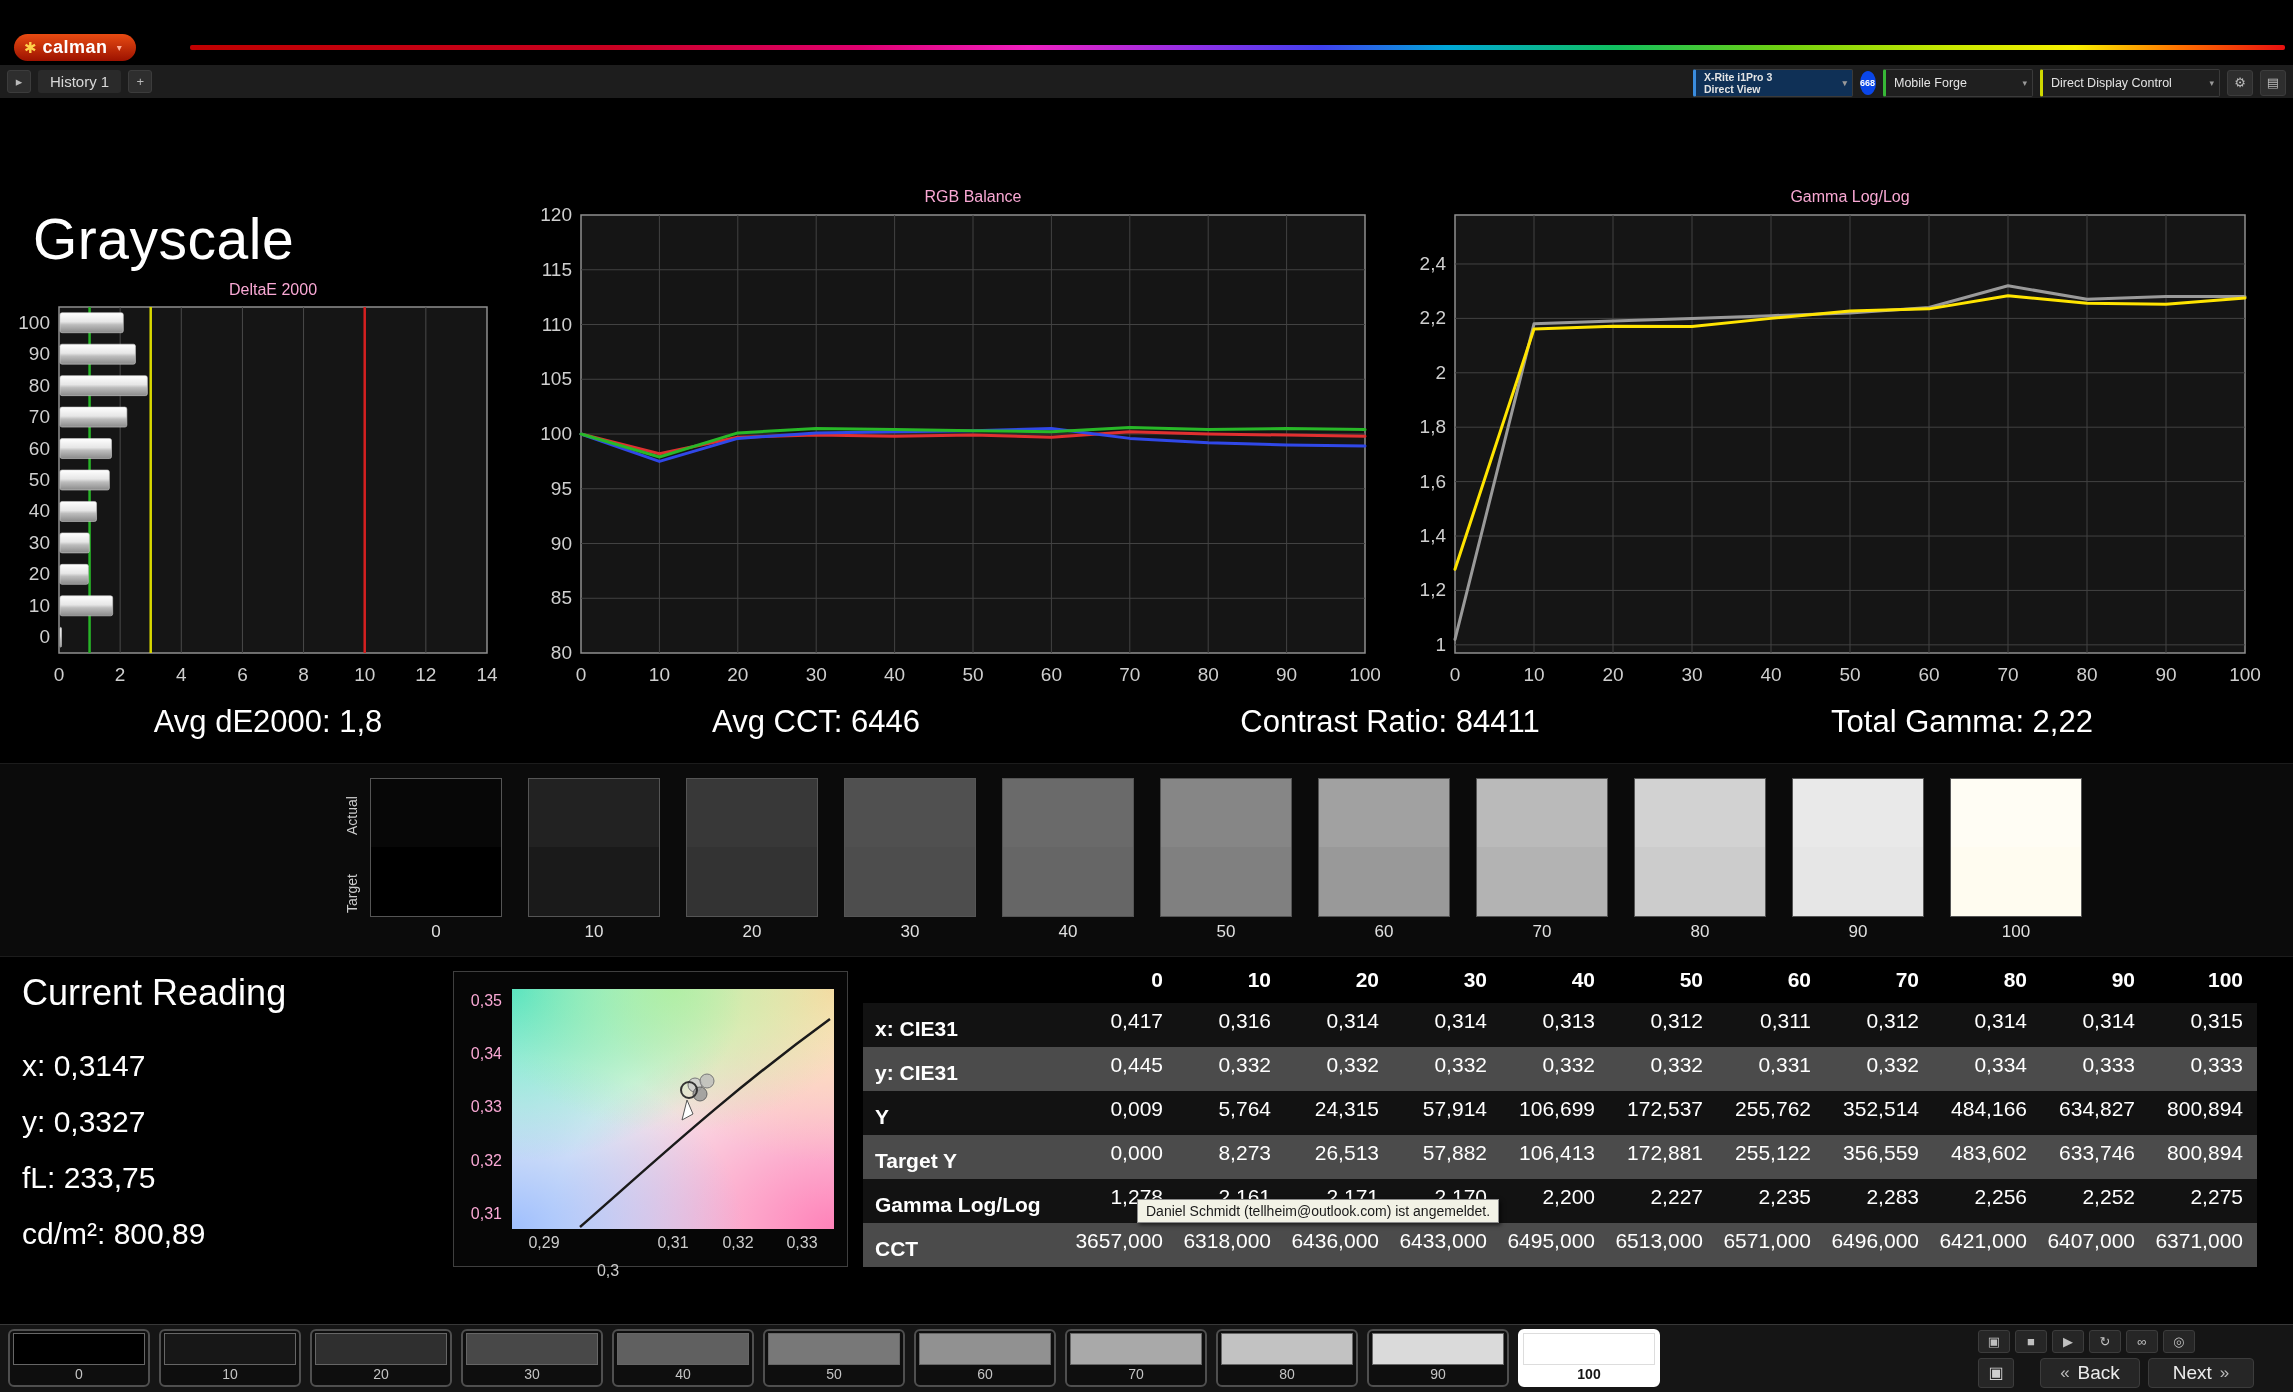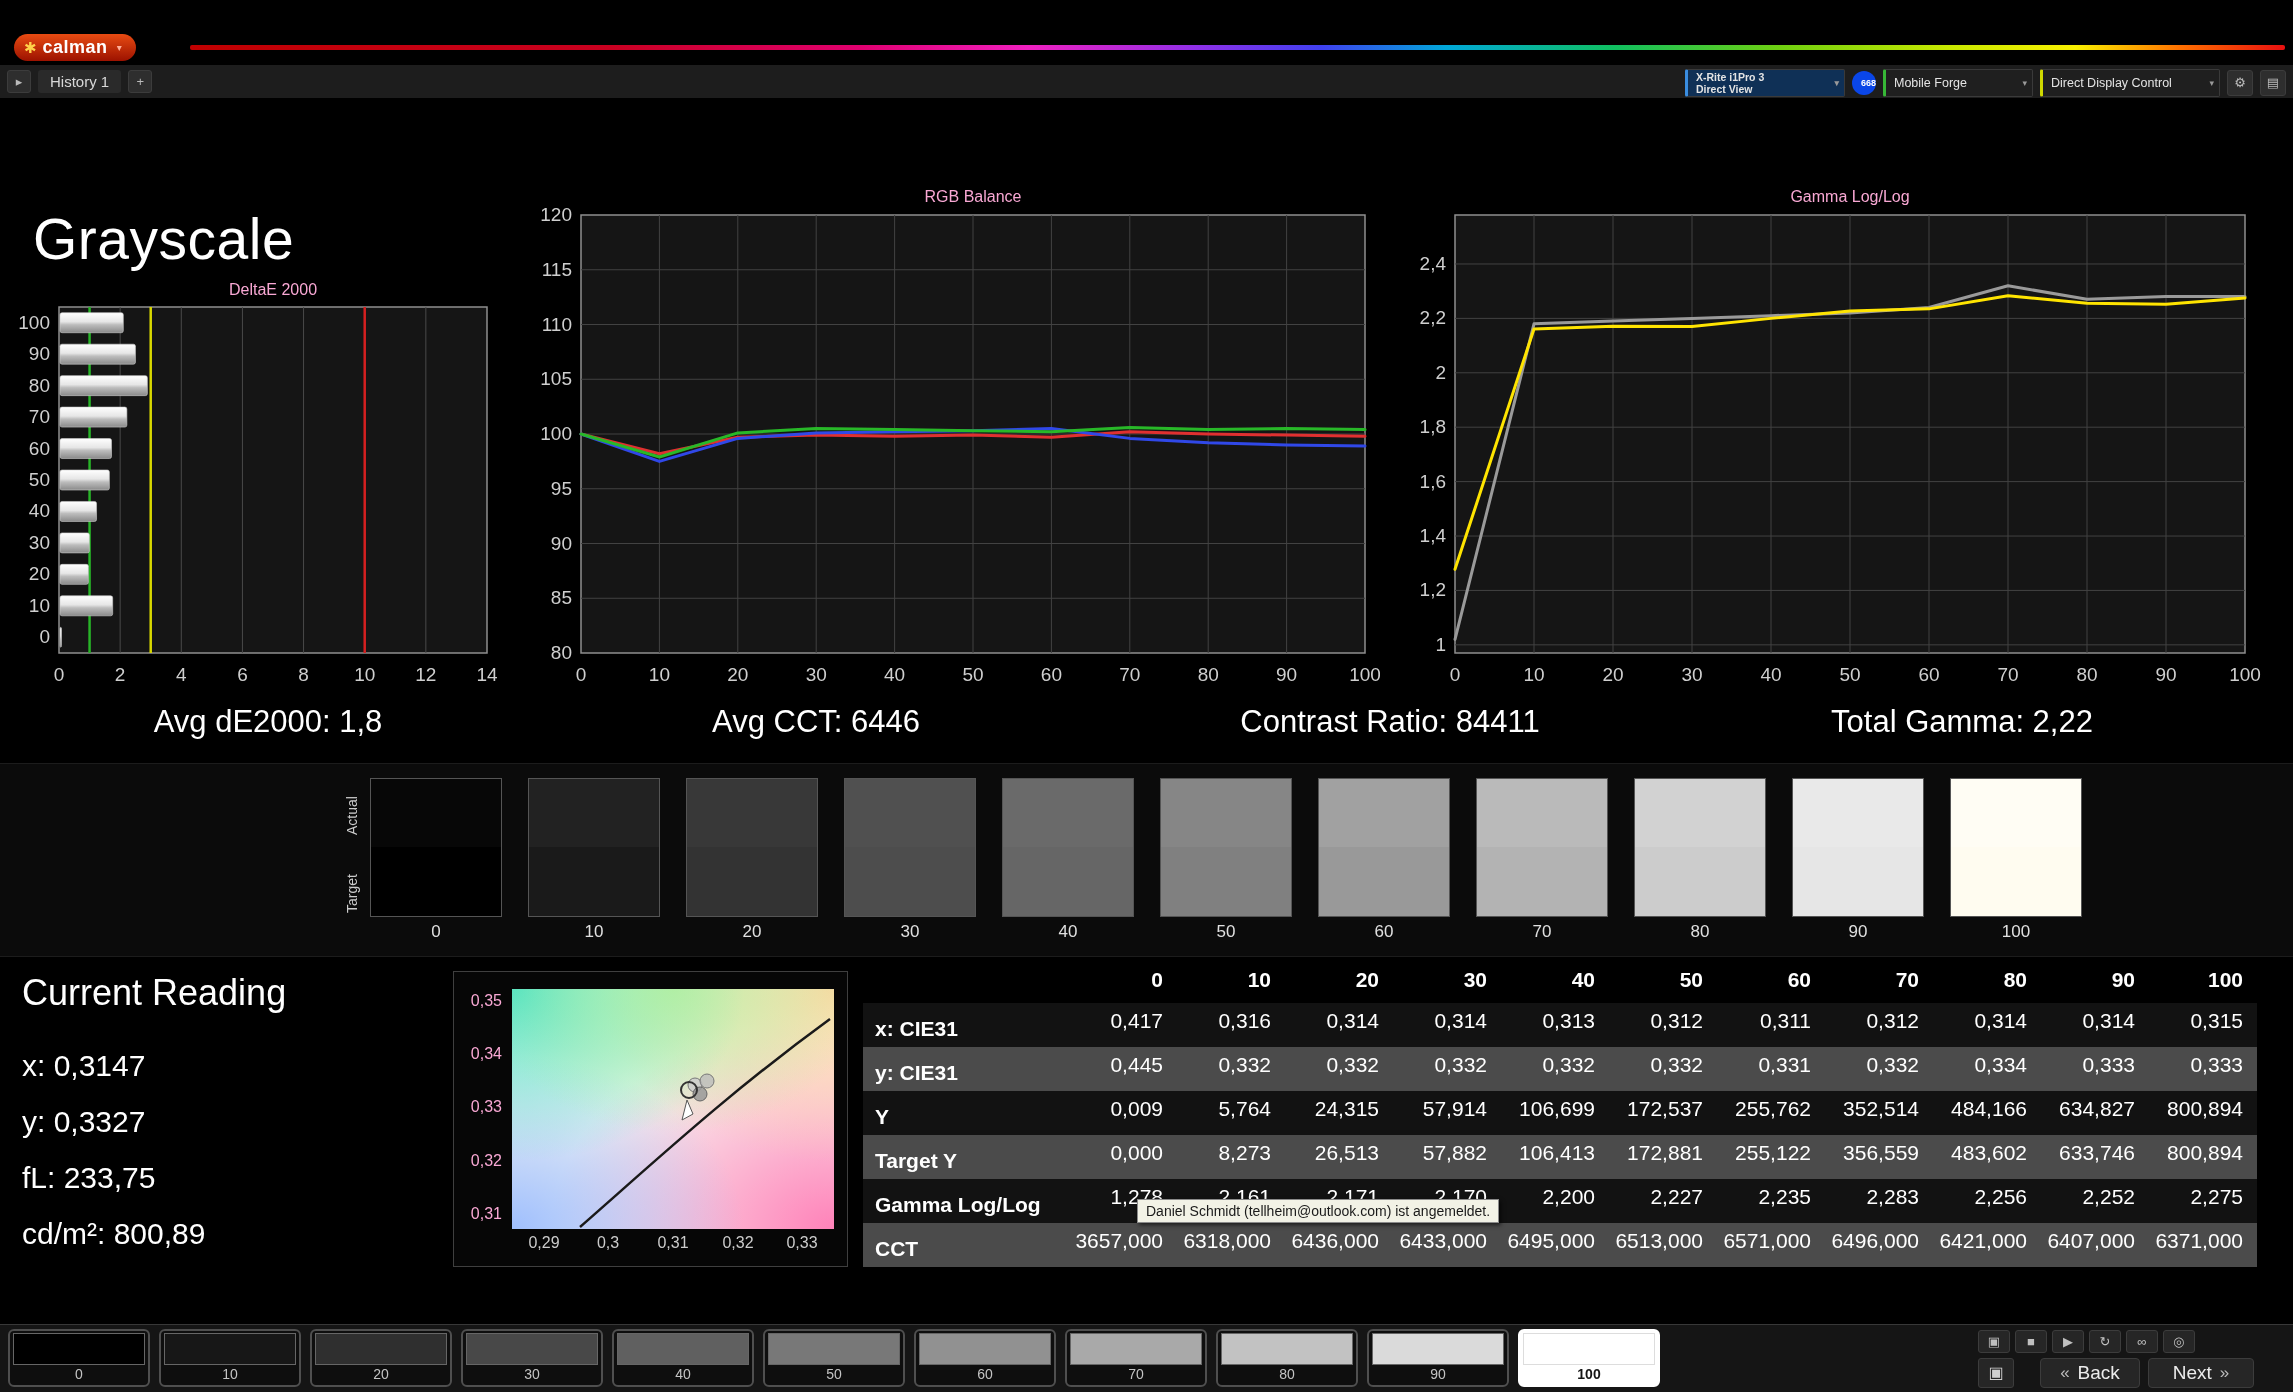--- a/index.html
+++ b/index.html
@@ -35,22 +35,22 @@
           color:#bbb;font-size:13px;text-align:center;line-height:21px;}
   .history-tab{height:23px;line-height:23px;padding:0 12px;background:#2a2a2a;border-radius:3px;color:#d8d8d8;font-size:15px;}
   .tb-right{position:absolute;right:7px;top:4px;display:flex;gap:7px;align-items:center;}
   .drop{position:relative;height:26px;background:#1f1f1f;border:1px solid #3a3a3a;border-left:3px solid #888;
         border-radius:2px;color:#e4e4e4;display:flex;flex-direction:column;justify-content:center;padding:0 20px 0 8px;}
   .drop .caret{position:absolute;right:5px;top:8px;font-size:9px;color:#9a9a9a;}
   .drop-meter{width:128px;background:#0f3056;border-left-color:#3a8de0;font-weight:bold;}
   .drop-meter div{font-size:10.5px;line-height:12px;white-space:nowrap;}
   .drop-source{width:118px;border-left-color:#37b837;font-size:12.5px;}
   .drop-display{width:148px;border-left-color:#cfd800;font-size:12.5px;}
-  .badge{width:24px;height:24px;border-radius:50%;background:#0a46e8;color:#fff;font-size:9px;font-weight:bold;
-         text-align:right;line-height:24px;}
+  .badge{width:16px;height:24px;border-radius:50%;background:#0a46e8;color:#fff;font-size:9px;font-weight:bold;
+         text-align:left;line-height:24px;}
 
   
   .page-title{position:absolute;left:33px;top:168px;font-size:57px;font-weight:300;color:#fff;letter-spacing:.5px;}
   .chart-title{position:absolute;transform:translateX(-50%);font-size:16px;color:#f9a8d4;white-space:nowrap;}
   .stat{position:absolute;transform:translateX(-50%);font-size:31px;color:#fff;white-space:nowrap;}
   svg text{font-family:"Liberation Sans",sans-serif;}
 
   
   .swatch-strip{position:absolute;left:0;top:763px;width:2293px;height:192px;background:#0b0b0b;
                 border-top:1px solid #1c1c1c;border-bottom:1px solid #1c1c1c;}
@@ -414,21 +414,21 @@
         <path d="M 68,238 C 140,175 215,105 318,30" stroke="#1a1a1a" stroke-width="2.5" fill="none"></path>
         <circle cx="183" cy="96" r="7" fill="#cccccc" fill-opacity="0.85" stroke="#777"></circle>
         <circle cx="195" cy="92" r="7" fill="#bbbbbb" fill-opacity="0.8" stroke="#777"></circle>
         <circle cx="188" cy="105" r="7" fill="#999999" fill-opacity="0.85" stroke="#666"></circle>
         <circle cx="177" cy="101" r="8" fill="none" stroke="#333" stroke-width="2"></circle>
         <polygon points="175,111 170,131 181,125" fill="#ffffff" stroke="#555" stroke-width="1"></polygon>
       </svg>
     </div>
     <div class="cie-xticks">
         <div class="cie-xtick" style="left: 6px;">0,29</div>
-        <div class="cie-xtick" style="left: 70px;">0,3</div>
+        <div class="cie-xtick" style="left: 70px; margin-top: 28px;">0,3</div>
         <div class="cie-xtick" style="left: 135px;">0,31</div>
         <div class="cie-xtick" style="left: 200px;">0,32</div>
         <div class="cie-xtick" style="left: 264px;">0,33</div>
       </div>
   </div>
 
   <div class="gtable">
       <div class="trow thead">
         <div class="tcell rl"></div>
         <div class="tcell th">0</div>

